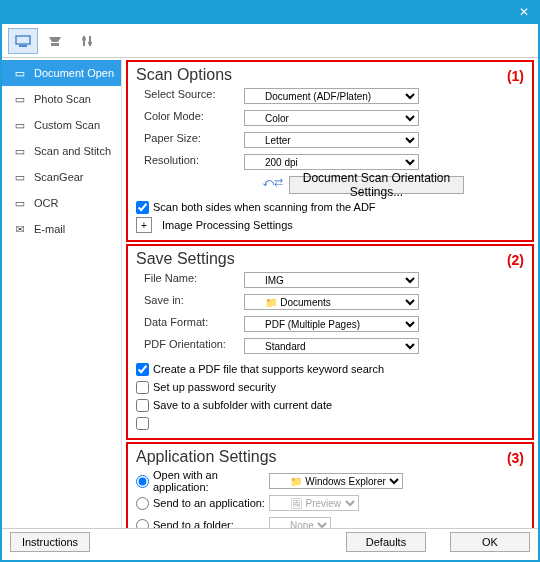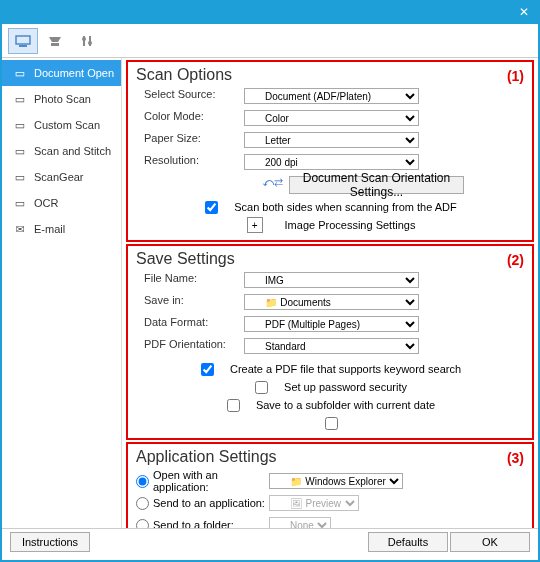--- a/index.html
+++ b/index.html
@@ -18,26 +18,26 @@
 .content { flex: 1; padding: 2px 4px 2px 4px; overflow-y: auto; }
 .group { border: 2px solid #e60000; padding: 4px 6px 6px 6px; margin-bottom: 2px; position: relative; }
 .group-num { position: absolute; right: 8px; top: 6px; color: #e60000; font-weight: bold; font-size: 14px; }
 .group legend, .group-title { font-size: 16px; color: #333; padding: 0 2px 4px 2px; }
 .row { display: flex; align-items: flex-start; height: 20px; margin-bottom: 2px; }
 .row label.lbl { width: 110px; padding-left: 10px; color: #333; }
 .row .ctrl { flex: 1; max-width: 175px; }
 select, input[type=text] { width: 100%; height: 16px; border: 1px solid #a9a9a9; background: #fff; font-size: 10px; padding-left: 16px; }
 .btn { border: 1px solid #a9a9a9; background: #f0f0f0; height: 18px; display: inline-flex; align-items: center; justify-content: center; font-size: 12px; cursor: pointer; }
 .orient-row { display: flex; justify-content: flex-end; gap: 6px; padding-right: 62px; }
-.chk-row { display: flex; align-items: center; gap: 16px; padding-left: 2px; height: 18px; justify-content: center; }
+.chk-row { display: flex; align-items: center; gap: 4px; padding-left: 2px; height: 18px; }
 .chk-row input { margin: 0; }
 .radio-row { display: flex; align-items: center; height: 22px; }
 .radio-row input { margin: 0 4px 0 2px; }
 .radio-lbl { width: 116px; }
-.footer { height: 26px; border-top: 1px solid #ccc; display: flex; align-items: center; padding: 12px 8px; gap: 2px; }
+.footer { height: 26px; border-top: 1px solid #ccc; display: flex; align-items: center; padding: 12px 8px; gap: 24px; }
 .footer .spacer { flex: 1; }
 .footer .fbtn { width: 80px; height: 20px; border: 1px solid #aaa; background: #f4f4f4; font-size: 11px; text-align: center; line-height: 18px; }
 .plus-btn { width: 16px; height: 16px; border: 1px solid #888; background: #fff; display: inline-flex; align-items: center; justify-content: center; font-size: 10px; margin-right: 6px; }
 </style>
 </head>
 <body>
 
 <div class="titlebar">
   <span class="titlebar-close">✕</span>
 </div>

